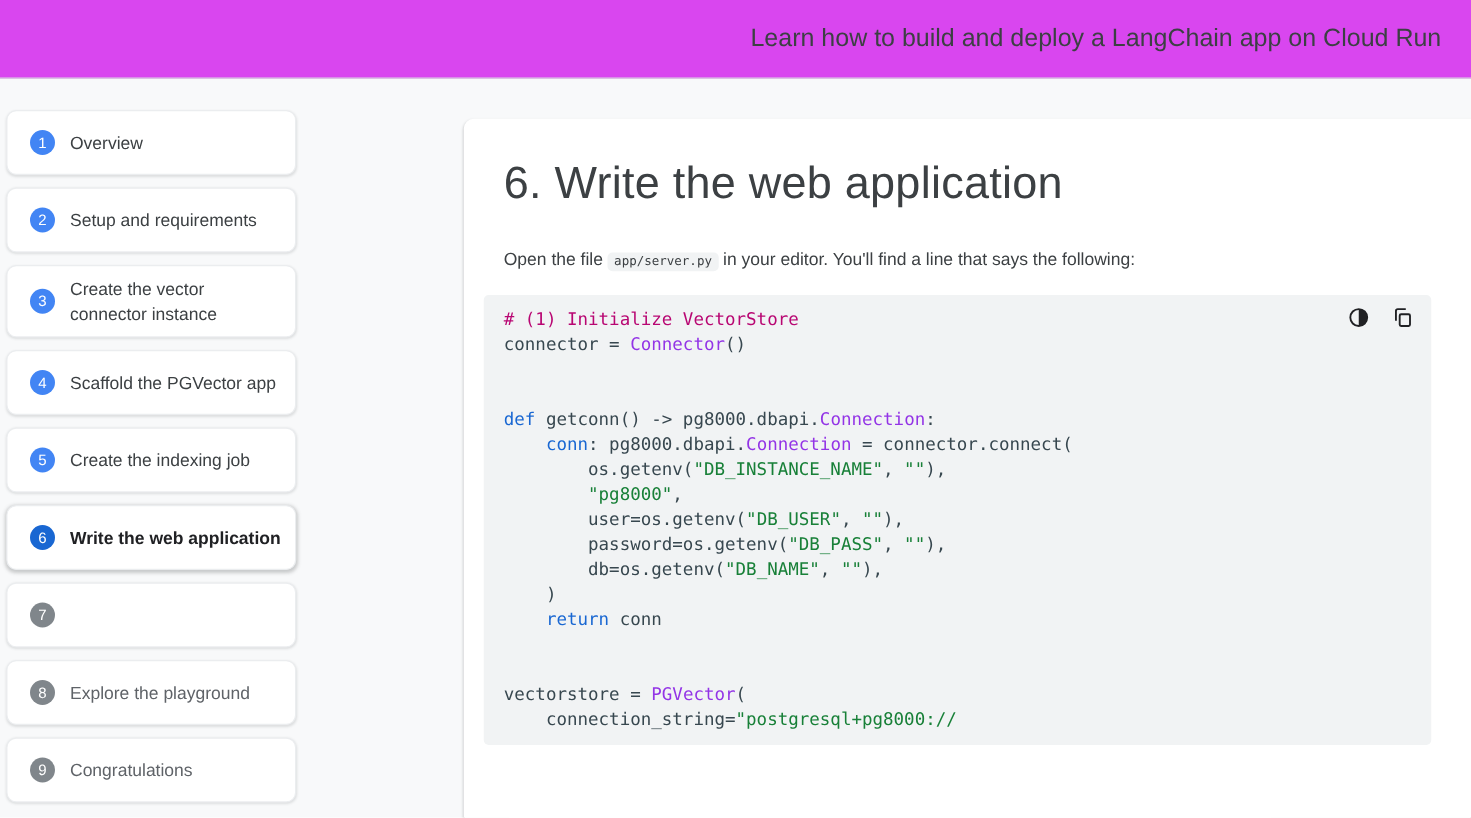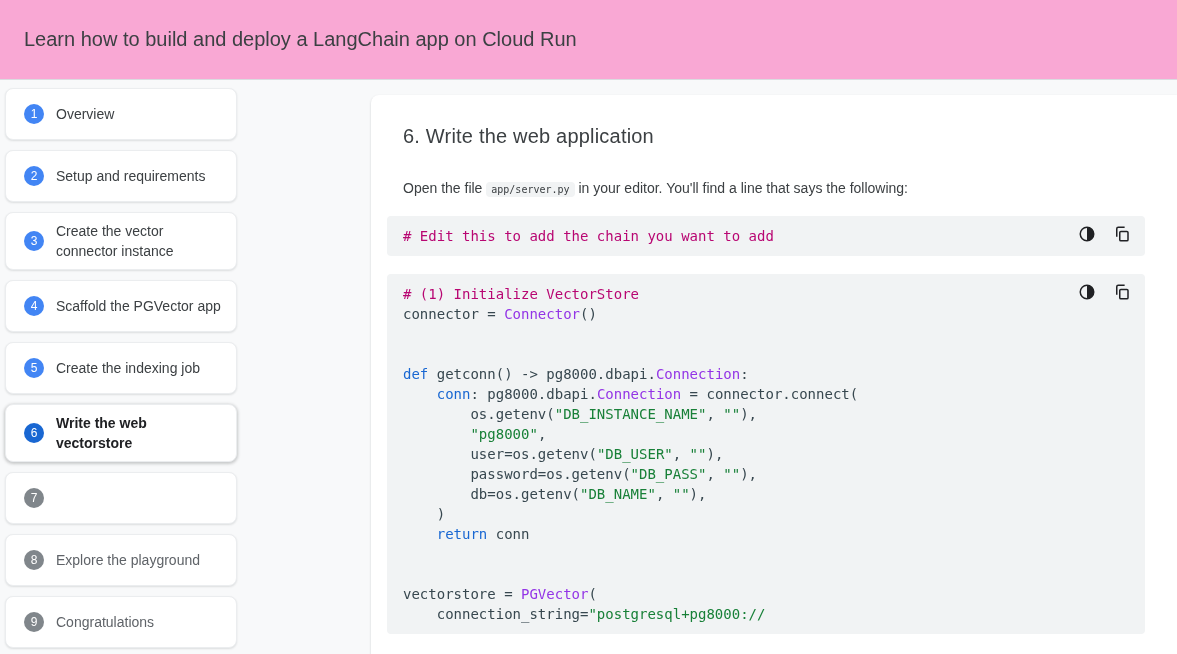--- a/index.html
+++ b/index.html
@@ -12,23 +12,23 @@
   }
   :root {
     --accent-blue:#4285f4; --active-blue:#1967d2; --todo-gray:#80868b;
     --code-bg:#f1f3f4;
     --tok-com:#b80672; --tok-kwd:#1967d2; --tok-typ:#9334e6;
     --tok-str:#188038; --tok-pln:#37474f;
   }
 
   
   .header {
-    position:absolute; top:0; left:0; width:1177px; height:80px;
-    background:#f9a8d4; border-bottom:1px solid #dadce0;
-    display:flex; align-items:center; padding:0 24px; z-index:5;
+    position:absolute; top:0; left:0; width:1177px; height:63px;
+    background:#d946ef; border-bottom:1px solid #dadce0;
+    display:flex; align-items:center; padding:0 24px; z-index:5;justify-content:flex-end;
   }
   .page-title { font-size:20px; color:#3c4043; font-weight:400; }
   .lang-btn {
     position:absolute; left:1087px; top:13px; height:38px; width:150px;
     background:#fff; border:1px solid #dadce0; border-radius:8px;
     display:flex; align-items:center; gap:10px; padding:0 13px;
     font-family:"Liberation Sans", sans-serif;
     font-size:14px; font-weight:bold; color:#202124; cursor:pointer;
   }
   .lang-btn svg { width:20px; height:20px; flex:0 0 20px; }
@@ -57,21 +57,21 @@
   .step.active .label { font-weight:bold; color:#202124; }
 
   
   .main-card {
     position:absolute; left:371px; top:95px; width:806px; height:900px;
     background:#fff; border-radius:8px 0 0 0;
     box-shadow:0 1px 2px rgba(60,64,67,.25);
     padding:26px 48px 26px 32px;
   }
   .step-heading {
-    font-size:20px; font-weight:400; color:#3c4043;
+    font-size:36px; font-weight:400; color:#3c4043;
     margin:4px 0 30px; letter-spacing:.2px;
   }
   .body-text { font-size:14px; line-height:20px; color:#3c4043; margin:0 0 16px; }
   .inline-code {
     font-family:"DejaVu Sans Mono", monospace; font-size:10px;
     background:var(--code-bg); border-radius:4px; padding:2px 5px; color:#3c4043;
   }
 
   .code-block {
     position:relative; background:var(--code-bg); border-radius:4px;
@@ -126,21 +126,21 @@
   <div class="step done">
     <span class="badge">4</span>
     <span class="label">Scaffold the PGVector app</span>
   </div>
   <div class="step done">
     <span class="badge">5</span>
     <span class="label">Create the indexing job</span>
   </div>
   <div class="step active">
     <span class="badge">6</span>
-    <span class="label">Write the web vectorstore</span>
+    <span class="label">Write the web application</span>
   </div>
   <div class="step todo">
     <span class="badge">7</span>
   </div>
   <div class="step todo">
     <span class="badge">8</span>
     <span class="label">Explore the playground</span>
   </div>
   <div class="step todo">
     <span class="badge">9</span>
@@ -148,37 +148,20 @@
   </div>
 </nav>
 
 <main class="main-card">
   <h1 class="step-heading">6. Write the web application</h1>
 
   <p class="body-text">
     <span>Open the file </span><code class="inline-code">app/server.py</code><span> in your editor. You'll find a line that says the following:</span>
   </p>
 
-  <div class="code-block">
-    <div class="code-actions">
-      <span class="icon-btn">
-        <svg viewBox="0 0 24 24">
-          <circle cx="12" cy="12" r="9" fill="none" stroke="currentColor" stroke-width="2"></circle>
-          <path d="M12 3 a9 9 0 0 1 0 18 z" fill="currentColor"></path>
-        </svg>
-      </span>
-      <span class="icon-btn">
-        <svg viewBox="0 0 24 24" fill="none" stroke="currentColor" stroke-width="2">
-          <rect x="9" y="8.5" width="11" height="12.5" rx="1.5"></rect>
-          <path d="M5 15.5V5a2 2 0 0 1 2-2h8.5"></path>
-        </svg>
-      </span>
-    </div>
-    <pre class="code"><div class="code-line"><span class="tok-com"># Edit this to add the chain you want to add</span></div></pre>
-  </div>
 
 
   <div class="code-block">
     <div class="code-actions">
       <span class="icon-btn">
         <svg viewBox="0 0 24 24">
           <circle cx="12" cy="12" r="9" fill="none" stroke="currentColor" stroke-width="2"></circle>
           <path d="M12 3 a9 9 0 0 1 0 18 z" fill="currentColor"></path>
         </svg>
       </span>

